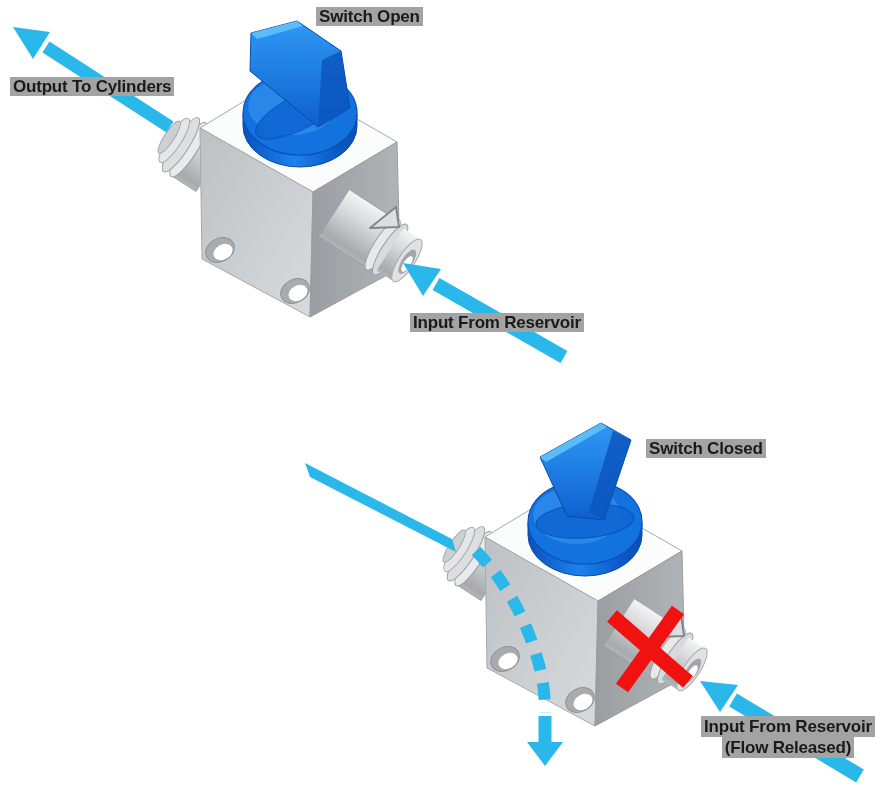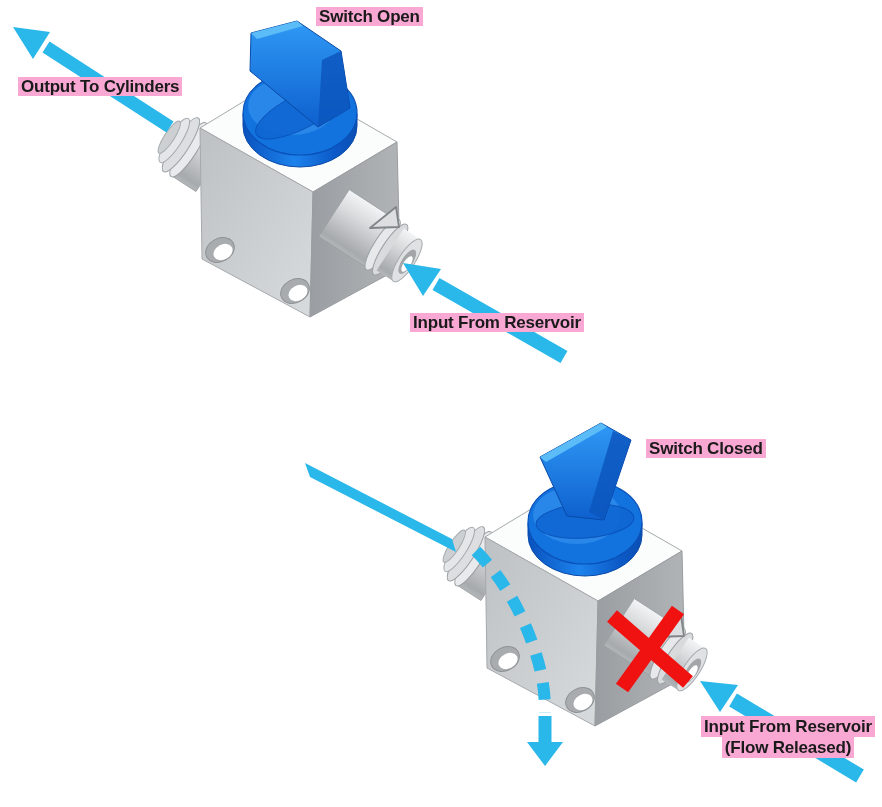--- a/index.html
+++ b/index.html
@@ -5,21 +5,21 @@
   html,body{margin:0;padding:0;background:#ffffff;}
   #stage{
     position:relative;width:882px;height:807px;background:#ffffff;overflow:hidden;
     font-family:"Liberation Sans","DejaVu Sans",sans-serif;
   }
   #stage svg{position:absolute;left:0;top:0;}
   .lbl{
     position:absolute;z-index:5;color:#1a1a1a;font-weight:700;font-size:17px;
     line-height:21px;letter-spacing:-0.2px;white-space:nowrap;
   }
-  .lbl span{background:#f9a8d4;padding:0 3px;}
+  .lbl span{background:#a3a3a3;padding:0 3px;}
   .lbl.center{text-align:center;display:flex;flex-direction:column;align-items:center;}
 </style>
 </head>
 <body>
 
 <div id="stage">
 
 <svg width="882" height="807" viewBox="0 0 882 807">
   <defs>
     <linearGradient id="gLeft" x1="0" y1="0" x2="1" y2="1">
@@ -136,21 +136,21 @@
   <g fill="#2AB7EA">
     <line x1="733" y1="700" x2="860" y2="776" stroke="#2AB7EA" stroke-width="15"></line>
     <polygon points="700,681 738,685 720,712"></polygon>
   </g>
 </svg>
 
 <div class="lbl" style="left:316px;top:6px;">
   <span>Switch Open</span>
 </div>
 
-<div class="lbl" style="left:18px;top:76px;text-align:right;">
+<div class="lbl" style="left:10px;top:76px;text-align:right;">
   <span>Output To Cylinders</span>
 </div>
 
 <div class="lbl" style="left:410px;top:312px;">
   <span>Input From Reservoir</span>
 </div>
 
 <div class="lbl" style="left:646px;top:422px;margin-top:16px;">
   <span>Switch Closed</span>
 </div>

